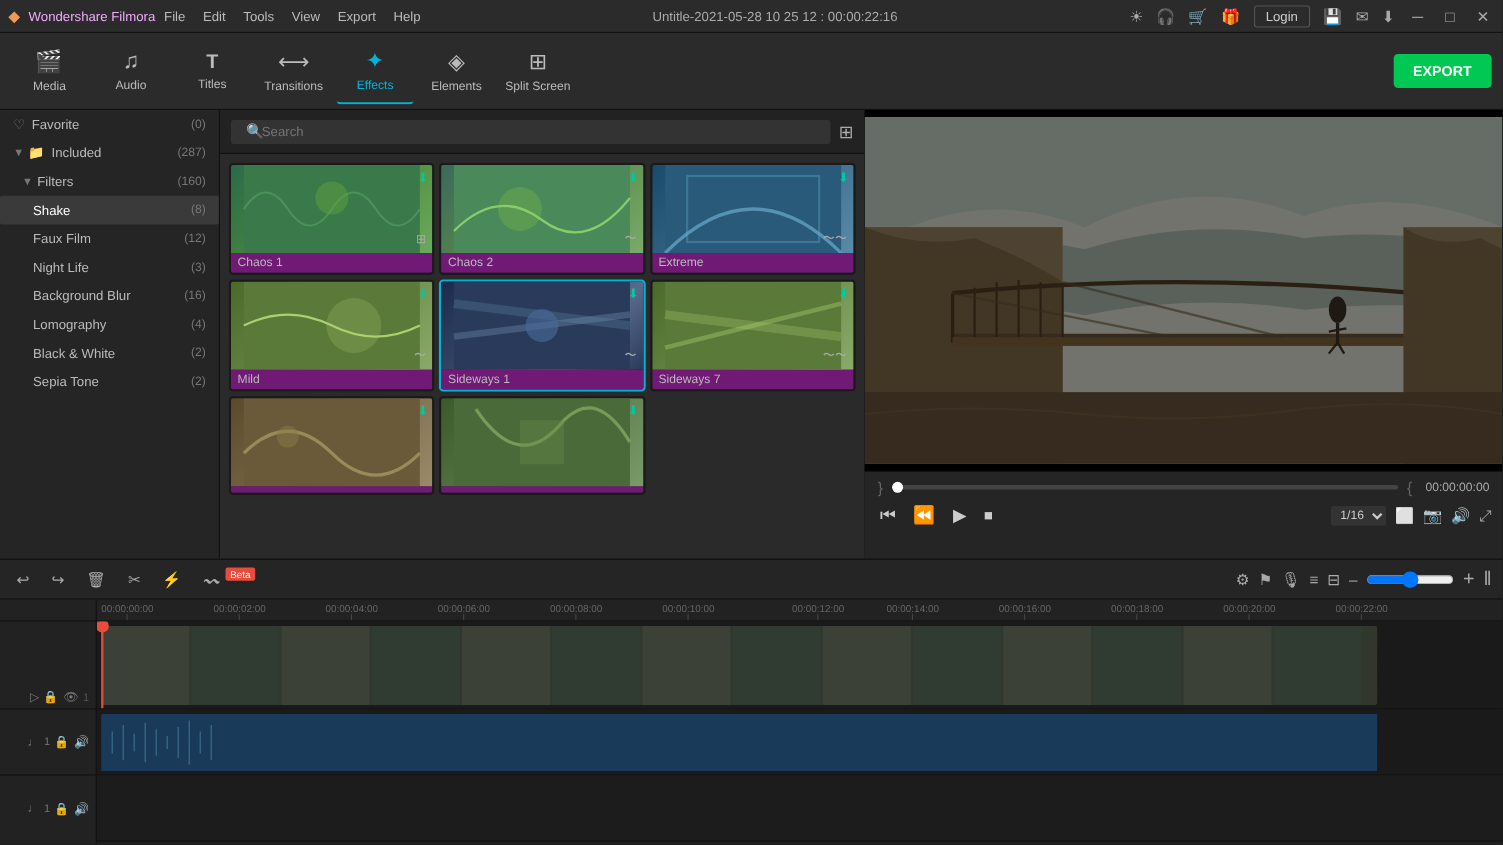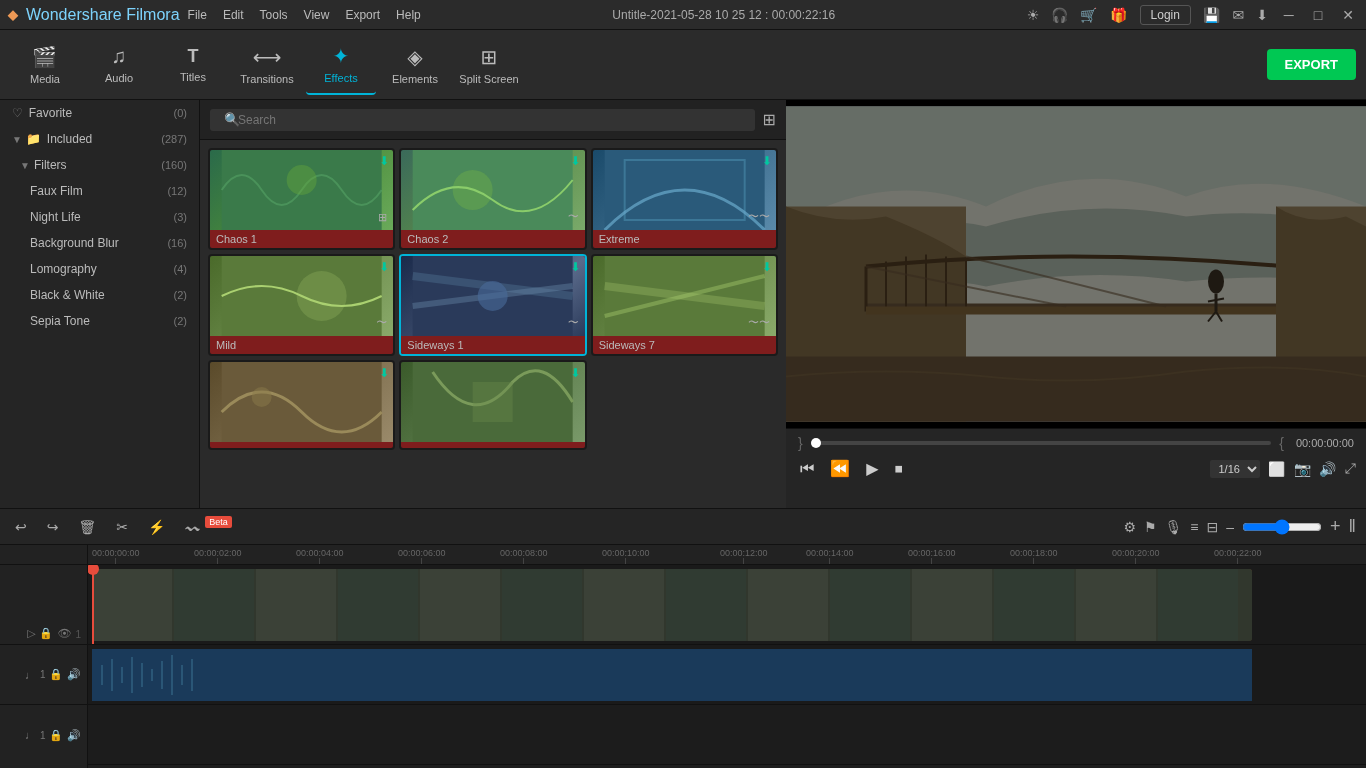--- a/index.html
+++ b/index.html
@@ -2,21 +2,21 @@
 <html><head>
   <meta charset="utf-8">
   <style>
     * { margin: 0; padding: 0; box-sizing: border-box; }
     body { width: 1366px; height: 768px; background: #1e1e1e; color: #ccc; font-family: 'Segoe UI', Arial, sans-serif; font-size: 12px; overflow: hidden; display: flex; flex-direction: column; }
 
     
     #titlebar { height: 30px; background: #2b2b2b; display: flex; align-items: center; justify-content: space-between; padding: 0 8px; border-bottom: 1px solid #111; flex-shrink: 0; }
     #titlebar-left { display: flex; align-items: center; gap: 8px; }
     #titlebar-logo { color: #e95; font-size: 13px; font-weight: bold; }
-    #titlebar-appname { color: #7dd3fc; font-size: 16px; }
+    #titlebar-appname { color: #f0abfc; font-size: 12px; }
     #titlebar-menus { display: flex; gap: 16px; }
     #titlebar-menus span { color: #bbb; cursor: pointer; font-size: 12px; }
     #titlebar-center { color: #aaa; font-size: 12px; }
     #titlebar-right { display: flex; align-items: center; gap: 12px; }
     .titlebar-icon { color: #aaa; font-size: 14px; cursor: pointer; }
     #login-btn { background: transparent; border: 1px solid #555; color: #ccc; padding: 2px 10px; border-radius: 3px; cursor: pointer; font-size: 12px; }
     .win-btn { color: #aaa; font-size: 14px; cursor: pointer; padding: 0 4px; }
 
     
     #toolbar { height: 70px; background: #2b2b2b; display: flex; align-items: center; padding: 0 10px; gap: 4px; border-bottom: 1px solid #111; flex-shrink: 0; }
@@ -44,21 +44,21 @@
     #middle-panel { flex: 1; background: #2a2a2a; display: flex; flex-direction: column; overflow: hidden; }
     #search-bar { height: 40px; background: #222; display: flex; align-items: center; padding: 0 10px; gap: 8px; border-bottom: 1px solid #111; flex-shrink: 0; }
     #search-input { flex: 1; background: #333; border: none; border-radius: 3px; color: #ccc; padding: 4px 10px 4px 28px; font-size: 12px; outline: none; }
     #search-icon { color: #888; font-size: 13px; position: absolute; margin-left: 14px; pointer-events: none; }
     .search-wrap { position: relative; flex: 1; display: flex; align-items: center; }
     #grid-options { color: #aaa; font-size: 16px; cursor: pointer; }
     #effects-grid { flex: 1; overflow-y: auto; display: grid; grid-template-columns: repeat(3, 1fr); gap: 4px; padding: 8px; align-content: start; }
     .effect-thumb { background: #1a1a1a; border-radius: 4px; overflow: hidden; cursor: pointer; position: relative; border: 2px solid transparent; }
     .effect-thumb.selected { border-color: #00b4d8; }
     .effect-img { width: 100%; height: 80px; background: #333; display: flex; align-items: center; justify-content: center; position: relative; overflow: hidden; }
-    .effect-label { font-size: 11px; color: #bbb; padding: 3px 6px; background: #7f1d1d; text-align: left; }
+    .effect-label { font-size: 11px; color: #bbb; padding: 3px 6px; background: #701a75; text-align: left; }
     .thumb-download { position: absolute; top: 4px; right: 4px; color: #00c8a0; font-size: 12px; }
     .thumb-icon { position: absolute; bottom: 6px; right: 6px; color: #aaa; font-size: 11px; }
 
     
     #right-panel { width: 580px; background: #1a1a1a; display: flex; flex-direction: column; flex-shrink: 0; }
     #preview-area { flex: 1; background: #000; position: relative; display: flex; align-items: center; justify-content: center; overflow: hidden; }
     #preview-controls { height: 80px; background: #252525; border-top: 1px solid #111; display: flex; flex-direction: column; }
     #progress-bar-wrap { padding: 6px 12px 2px; display: flex; align-items: center; gap: 8px; }
     #progress-track { flex: 1; height: 4px; background: #444; border-radius: 2px; position: relative; cursor: pointer; }
     #progress-fill { width: 0%; height: 100%; background: #00b4d8; border-radius: 2px; }
@@ -200,20 +200,24 @@
       <span class="pi-label">Included</span>
       <span class="pi-count">(287)</span>
     </div>
 
     <div class="panel-item pi-indent1">
       <span class="pi-arrow">▼</span>
       <span class="pi-label">Filters</span>
       <span class="pi-count">(160)</span>
     </div>
 
+    <div class="panel-item pi-indent2 selected">
+      <span class="pi-label">Shake</span>
+      <span class="pi-count">(8)</span>
+    </div>
     <div class="panel-item pi-indent2">
       <span class="pi-label">Faux Film</span>
       <span class="pi-count">(12)</span>
     </div>
     <div class="panel-item pi-indent2">
       <span class="pi-label">Night Life</span>
       <span class="pi-count">(3)</span>
     </div>
     <div class="panel-item pi-indent2">
       <span class="pi-label">Background Blur</span>

